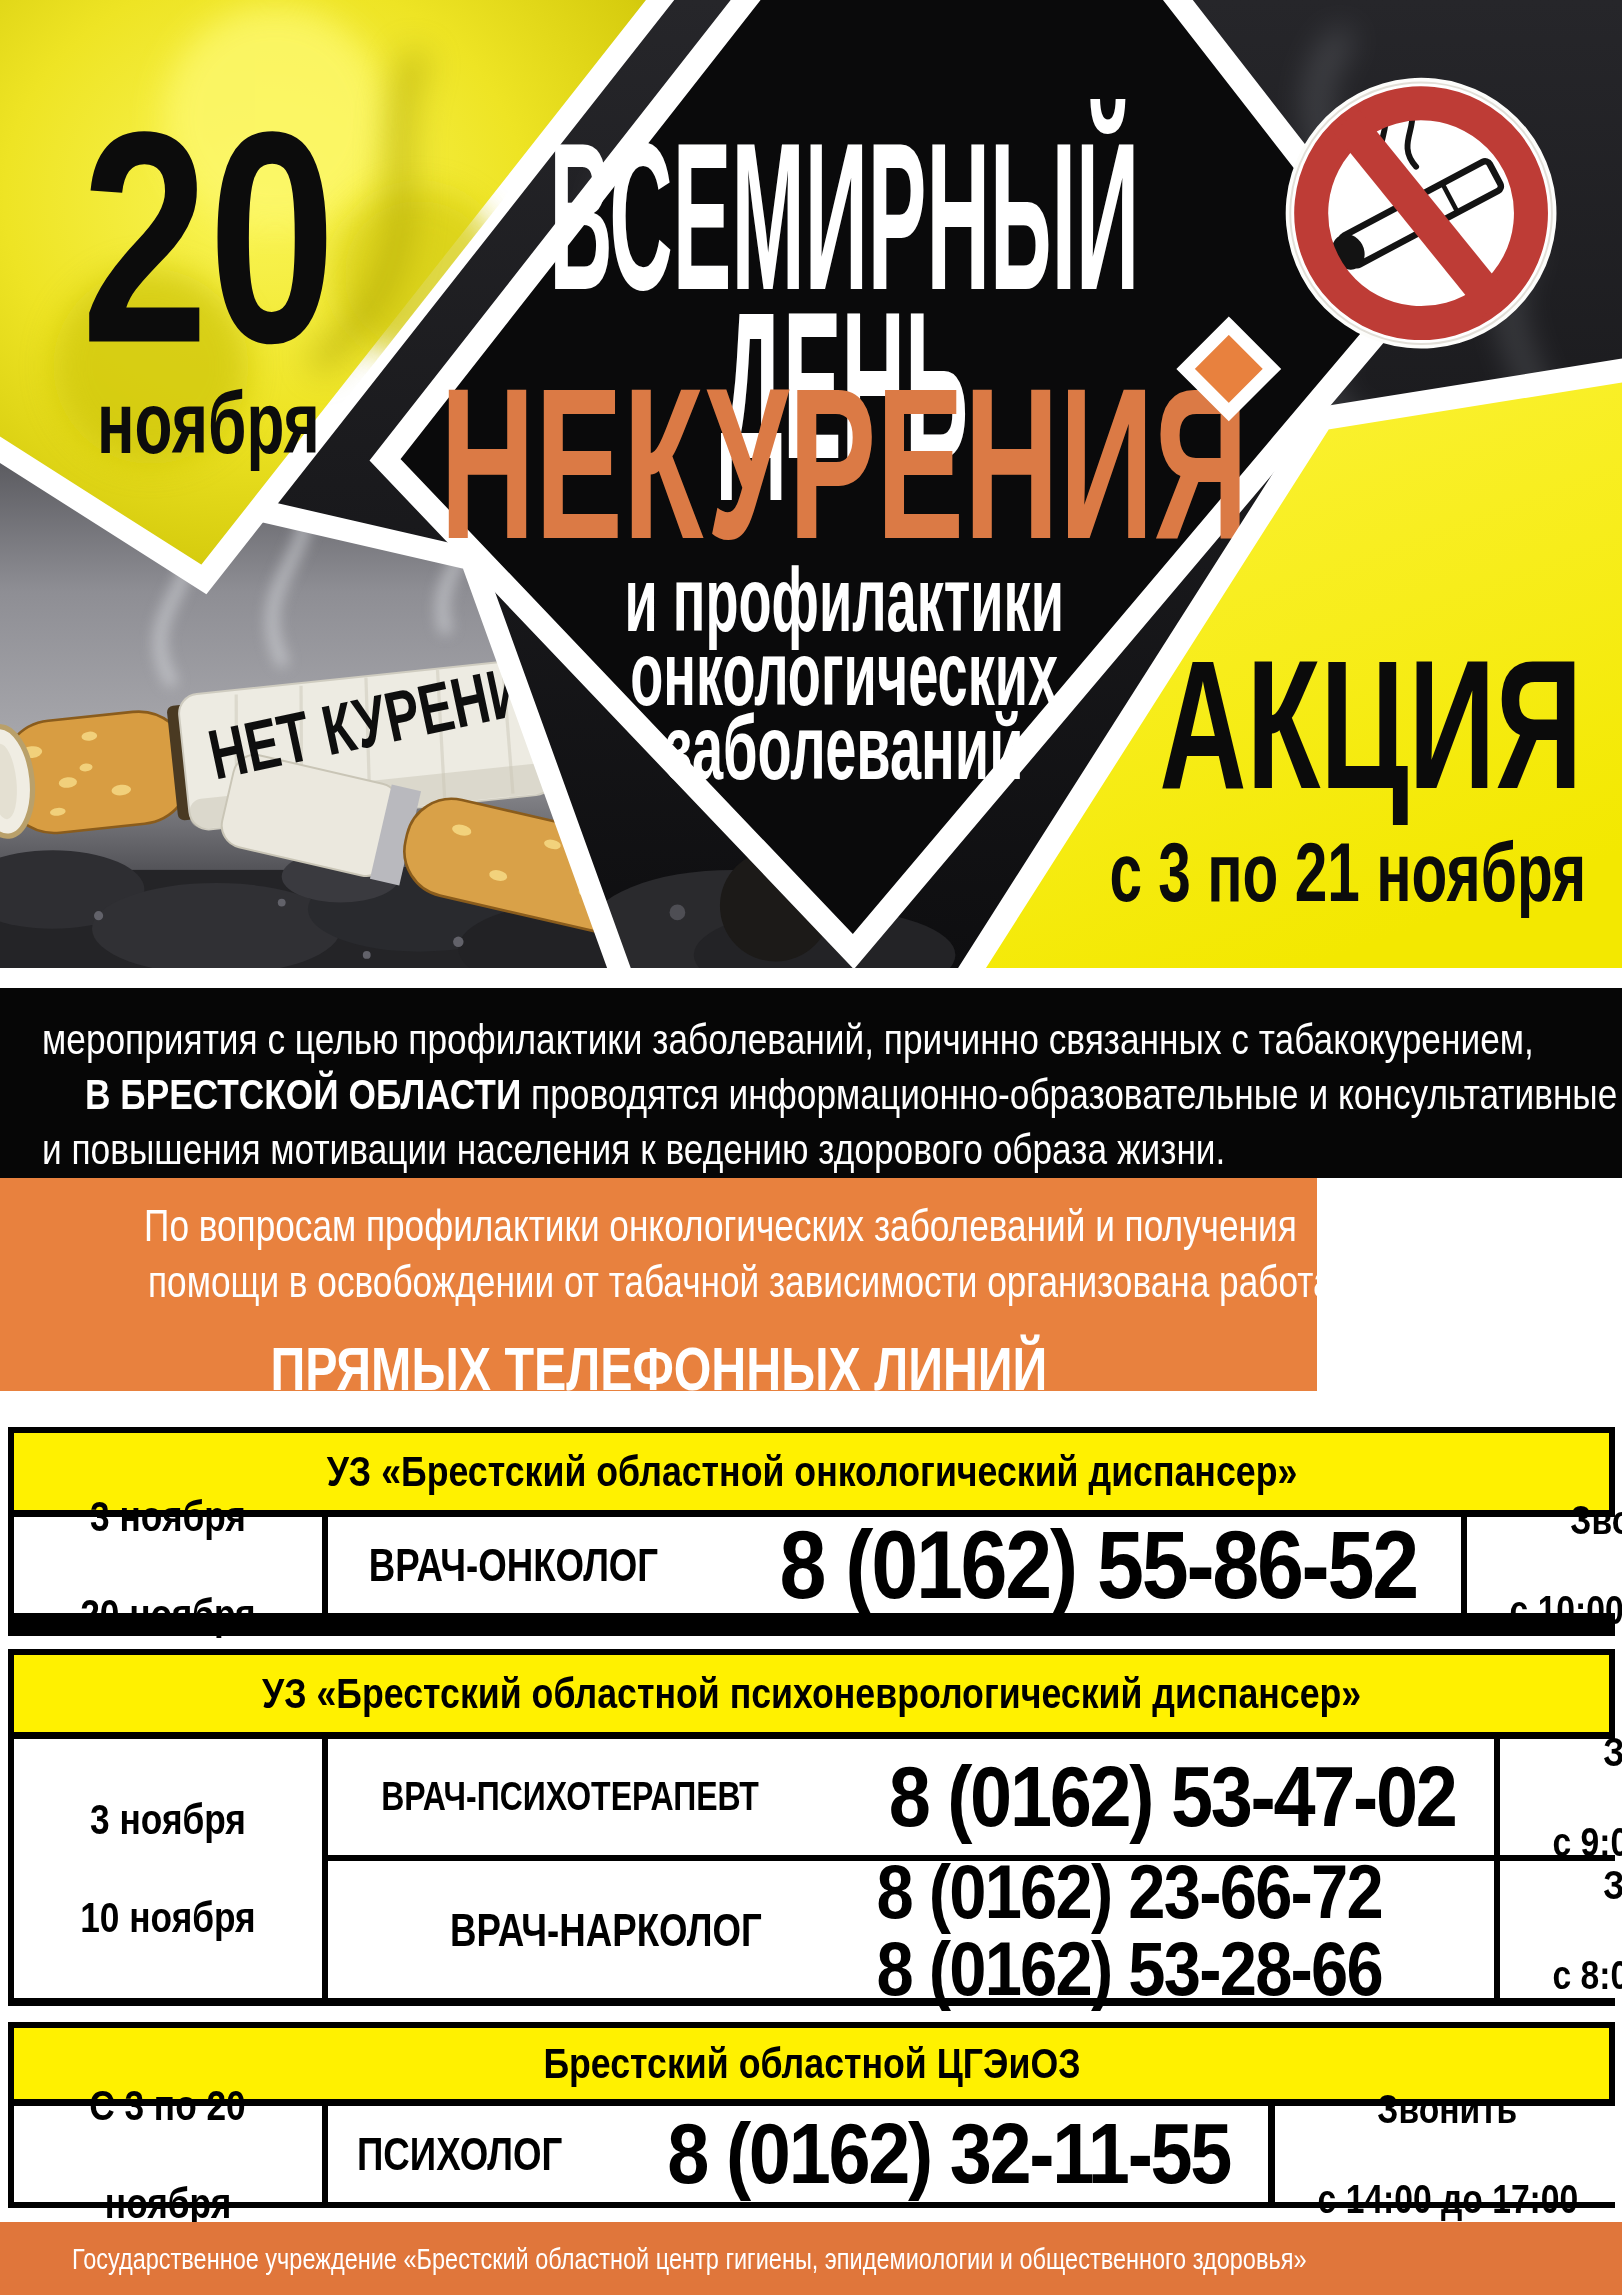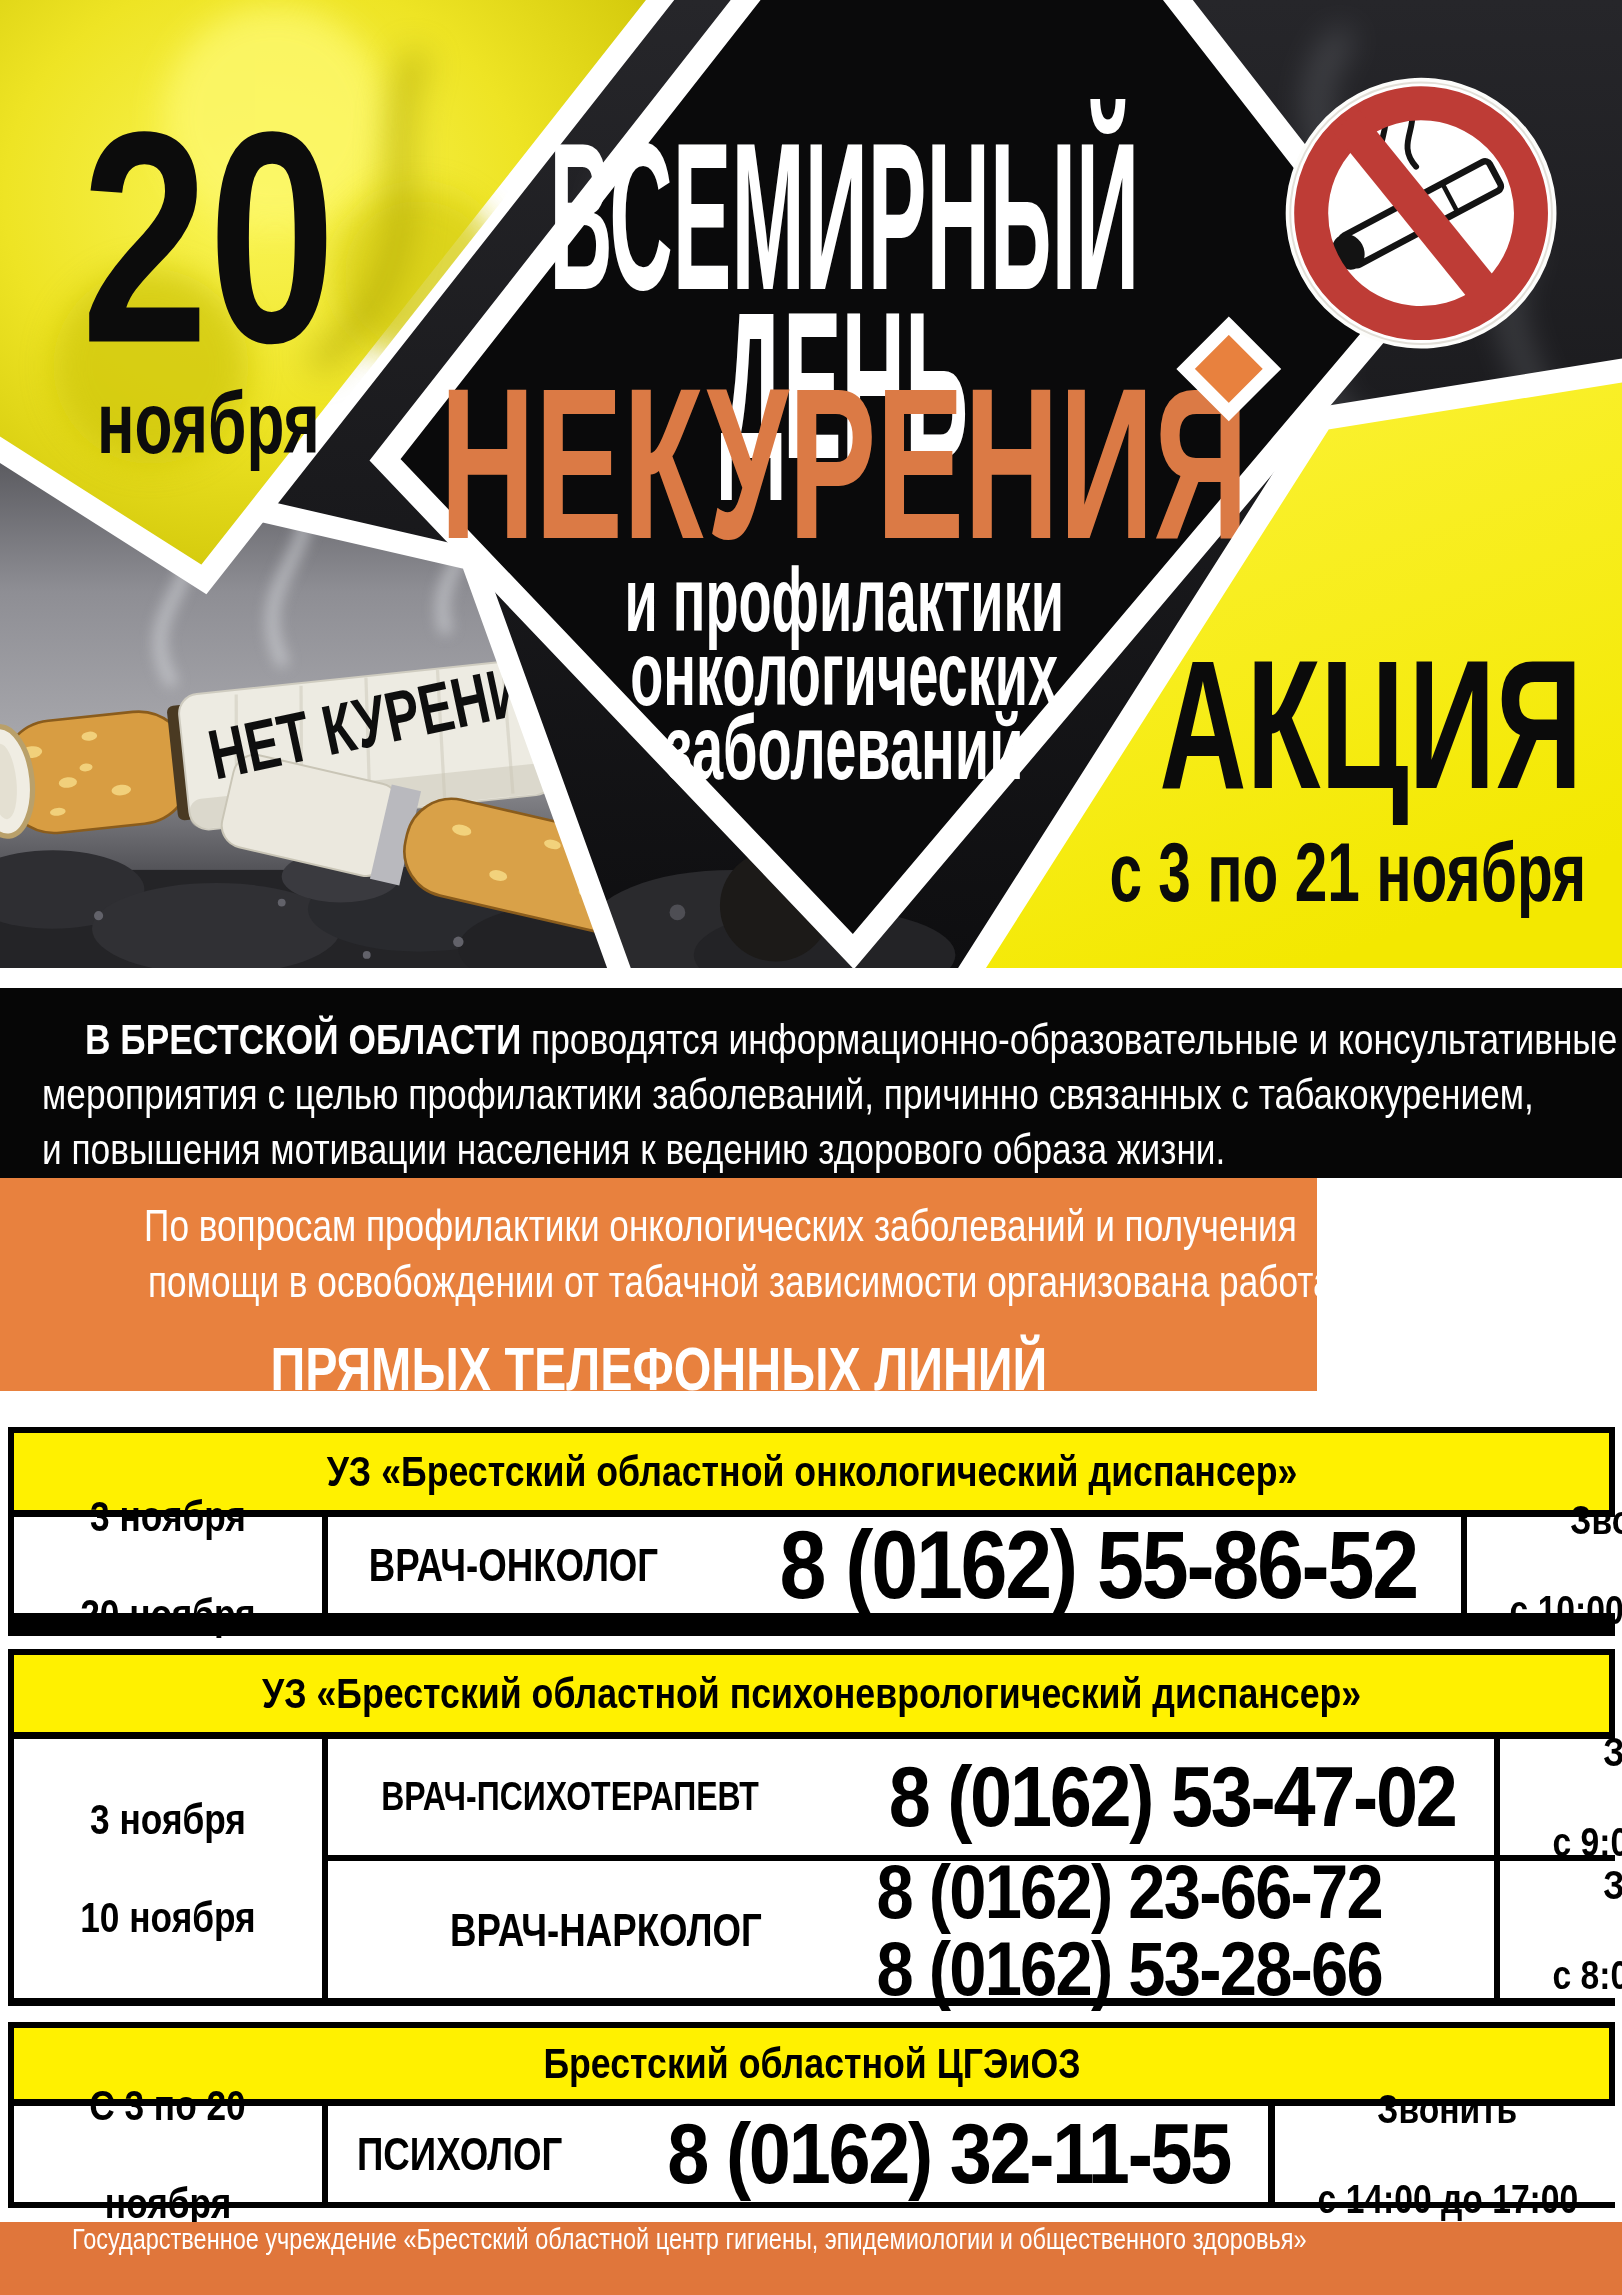--- a/index.html
+++ b/index.html
@@ -71,21 +71,21 @@
   #table2 .cell-dates{grid-row:1 / 3;}
   #table3{top:2022px;height:186px;}
   #table3 .pt-header{height:71px;}
   #table3 .pt-body{grid-template-rows:96px;}
   #table2 .phone{font-size:86px;}
   #table3 .phone{font-size:86px;}
 
   
   .footer{
     position:absolute;left:0;top:2222px;width:1623px;height:74px;background:#E0763B;
-    color:#fff;display:flex;justify-content:space-between;
+    color:#fff;display:flex;align-items:center;justify-content:space-between;
     box-sizing:border-box;padding:0 98px 0 72px;
   }
   .footer .org{font-size:29.4px;}
   .footer .org .cx{transform:scaleX(0.80);}
   .footer .year{font-size:34px;font-weight:bold;font-style:italic;}
 </style>
 </head>
 <body>
 
 <div class="poster">
@@ -243,22 +243,22 @@
         <path d="M-15,-70 C-55,-105 -5,-140 -45,-175"></path>
       </g>
       <circle r="168" fill="none" stroke="#BE3C36" stroke-width="52"></circle>
       <g transform="rotate(45)">
           <rect x="-182" y="-26" width="364" height="52" fill="#BE3C36"></rect>
         </g>
     </g>
   </svg>
 
   <div class="band-black">
+    <div class="bline"><span class="cx cxl">мероприятия с целью профилактики заболеваний, причинно связанных с табакокурением,</span></div>
     <div class="bline bl1"><span class="cx cxl"><b>В БРЕСТСКОЙ ОБЛАСТИ</b><span> проводятся информационно-образовательные и консультативные</span></span></div>
-    <div class="bline"><span class="cx cxl">мероприятия с целью профилактики заболеваний, причинно связанных с табакокурением,</span></div>
     <div class="bline"><span class="cx cxl">и повышения мотивации населения к ведению здорового образа жизни.</span></div>
   </div>
 
   <div class="band-orange">
     <div class="oline"><span class="cx">По вопросам профилактики онкологических заболеваний и получения</span></div>
     <div class="oline"><span class="cx">помощи в освобождении от табачной зависимости организована работа</span></div>
     <div class="oline3"><span class="cx">ПРЯМЫХ ТЕЛЕФОННЫХ ЛИНИЙ</span></div>
   </div>
 
   <div class="ptable" id="table1">

